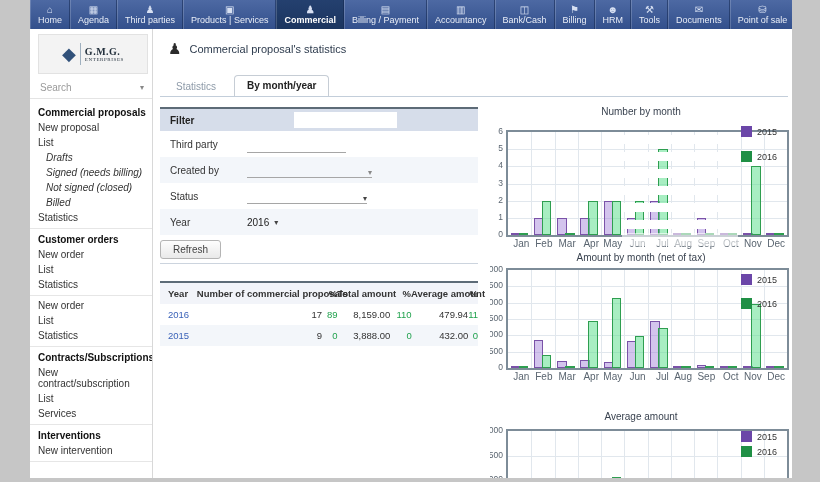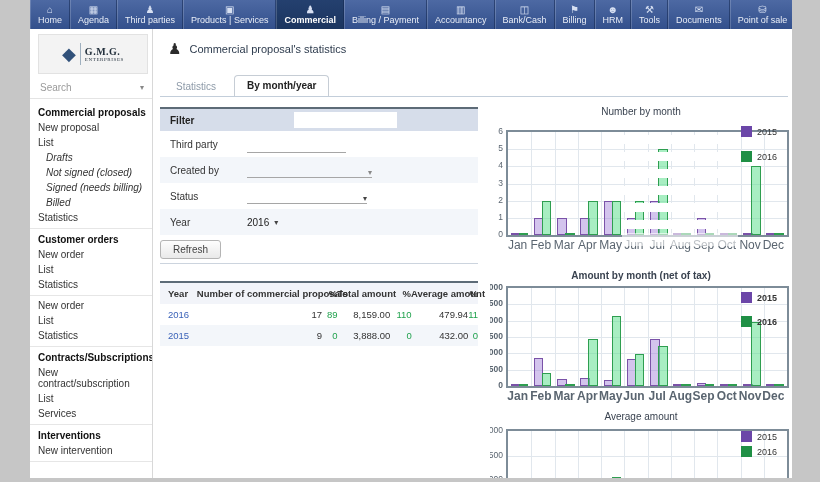--- a/index.html
+++ b/index.html
@@ -70,21 +70,21 @@
 
   
   #charts{position:absolute;left:460px;top:100px;width:302px;height:378px;}
   .chart{position:absolute;left:0;width:302px;}
   .chart-title{position:absolute;left:0;width:100%;text-align:center;font-size:10px;color:#3a4350;}
   .plot{position:absolute;background:#fff;border:2px solid #7d8c98;box-sizing:content-box;}
   .gridh,.gridv{position:absolute;background:#e1e7ed;}
   .gridh{left:0;right:0;height:1px;}
   .gridv{top:0;bottom:0;width:1px;}
   .ytick{position:absolute;width:22px;text-align:right;font-size:8.5px;color:#5a6570;}
-  .xtick{position:absolute;text-align:center;font-size:12px;color:#5a6570;}
+  .xtick{position:absolute;text-align:right;font-size:10px;color:#5a6570;}
   .bar{position:absolute;box-sizing:border-box;}
   .legend{position:absolute;}
   .legend-row{display:flex;align-items:center;gap:5px;}
   .legend-swatch{width:11px;height:11px;}
   .legend-label{font-size:9px;color:#333;}
   .artifact-stripes{position:absolute;background:repeating-linear-gradient(to bottom,#ffffff 0px,#ffffff 9px,rgba(255,255,255,0) 9px,rgba(255,255,255,0) 17px);}
   .artifact-fade{position:absolute;background:rgba(255,255,255,0.6);}
 </style>
 </head>
 <body>
@@ -162,22 +162,22 @@
     <div id="search-row">
       <span>Search</span>
       <span class="f-caret">▾</span>
     </div>
     <div id="side-menu">
           <div class="sm-section">
             <div class="sm-title">Commercial proposals</div>
             <div class="sm-item">New proposal</div>
             <div class="sm-item">List</div>
             <div class="sm-item indent">Drafts</div>
+            <div class="sm-item indent">Signed (needs billing)</div>
             <div class="sm-item indent">Not signed (closed)</div>
-            <div class="sm-item indent">Signed (needs billing)</div>
             <div class="sm-item indent">Billed</div>
             <div class="sm-item">Statistics</div>
           </div>
           <div class="sm-section">
             <div class="sm-title">Customer orders</div>
             <div class="sm-item">New order</div>
             <div class="sm-item">List</div>
             <div class="sm-item">Statistics</div>
           </div>
           <div class="sm-section">
@@ -346,21 +346,21 @@
               <span class="legend-label">2015</span>
             </div>
             <div class="legend-row">
               <span class="legend-swatch" style="background: rgb(31, 143, 69);"></span>
               <span class="legend-label">2016</span>
             </div>
           </div>
           <div class="artifact-stripes" style="left: 132px; top: 35px; width: 116px; height: 98px;"></div>
           <div class="artifact-fade" style="left: 132px; top: 133px; width: 116px; height: 13px;"></div>
         </div>
-        <div class="chart" style="top: 164px; height: 147px; overflow: hidden; font-weight: bold;">
+        <div class="chart" style="top: 146px; height: 147px; overflow: hidden;">
           <div class="chart-title" style="top: 6px;">Amount by month (net of tax)</div>
           <div class="plot" style="left: 16px; top: 22px; width: 279px; height: 98px;">
             <div class="gridh" style="top: 81.6667px;"></div>
             <div class="gridh" style="top: 65.3333px;"></div>
             <div class="gridh" style="top: 49px;"></div>
             <div class="gridh" style="top: 32.6667px;"></div>
             <div class="gridh" style="top: 16.3333px;"></div>
             <div class="gridv" style="left: 23.25px;"></div>
             <div class="gridv" style="left: 46.5px;"></div>
             <div class="gridv" style="left: 69.75px;"></div>

